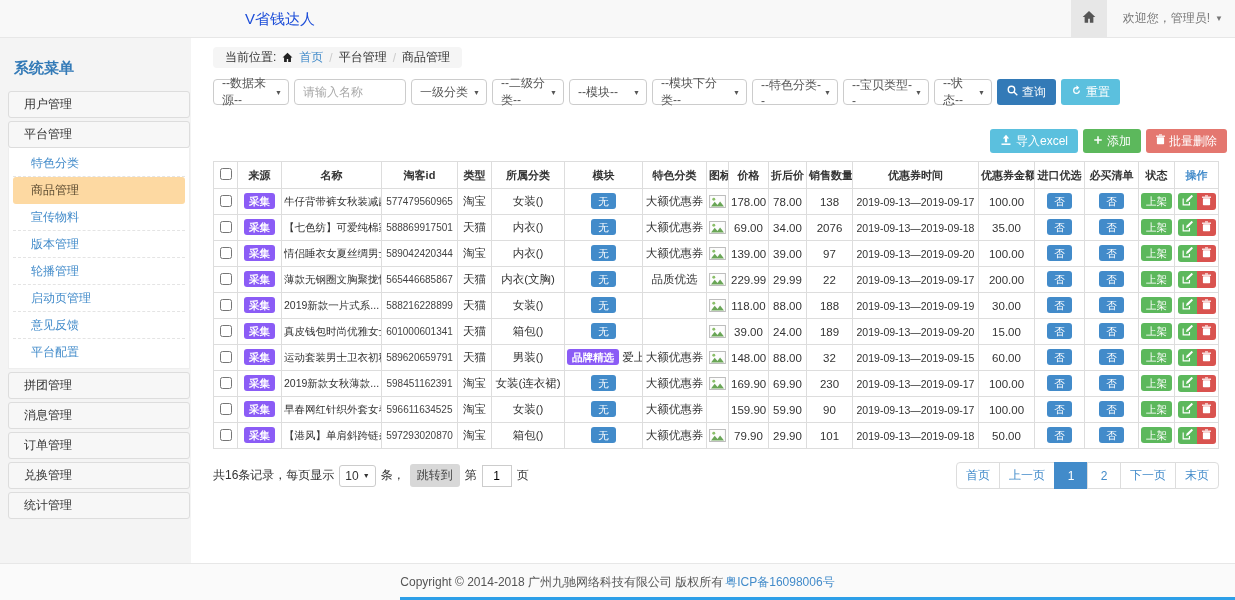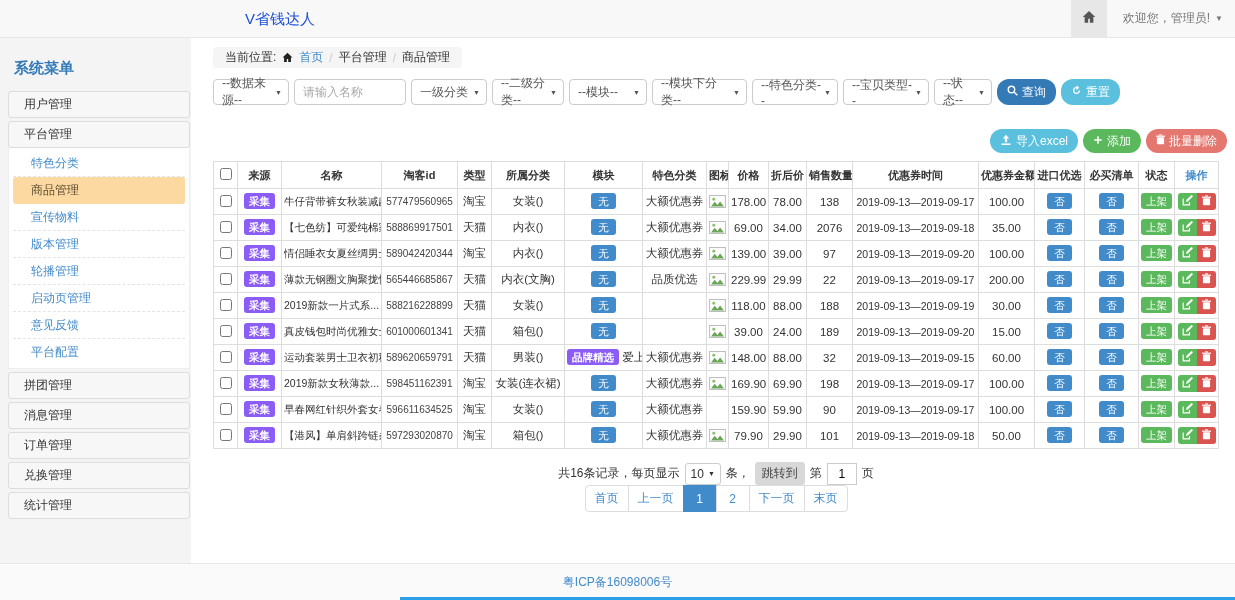--- a/index.html
+++ b/index.html
@@ -34,21 +34,21 @@
   .bc-sep { color:#ccc; }
   .bc-home { color:#222; display:flex; align-items:center; }
   
   .filters { margin-top:11px; display:flex; gap:5px; align-items:center; }
   .sel { height:26px; border:1px solid #ccc; border-radius:4px; background:#fff; font-size:12px; color:#555;
          display:flex; align-items:center; justify-content:space-between; padding:0 6px 0 8px; cursor:pointer; flex:none; }
   .sel .cv { font-size:7px; color:#555; margin-left:3px; }
   .txt-input { height:26px; width:112px; border:1px solid #ccc; border-radius:4px; font-size:12px; padding:0 8px;
                color:#555; font-family:inherit; }
   .txt-input::placeholder { color:#a9a9a9; }
-  .btn { border:none; border-radius:12px; color:#fff; font-size:12px; height:26px; padding:0 10px;
+  .btn { border:none; border-radius:3px; color:#fff; font-size:12px; height:26px; padding:0 10px;
          display:inline-flex; align-items:center; gap:4px; cursor:pointer; font-family:inherit; }
   .btn-primary { background:#337ab7; }
   .btn-info { background:#5bc0de; }
   .btn-success { background:#5cb85c; }
   .btn-danger-light { background:#e4776f; }
   
   .toolbar { margin-top:24px; display:flex; justify-content:flex-end; gap:5px; }
   .toolbar .btn { height:24px; font-size:12px; }
   
   table { width:1006px; border-collapse:collapse; table-layout:fixed; margin-top:8px; }
@@ -63,21 +63,21 @@
   .tag-blue { background:#428bca; color:#fff; border-radius:3px; padding:2px 7px; font-size:10.5px; cursor:pointer; }
   .tag-green { background:#5cb85c; color:#fff; border-radius:3px; padding:2px 5px; font-size:10.5px; cursor:pointer; }
   .op-group { display:inline-flex; }
   .op-btn { width:19px; height:17px; display:inline-flex; align-items:center; justify-content:center; cursor:pointer; }
   .op-edit { background:#5cb85c; border-radius:3px 0 0 3px; }
   .op-del  { background:#d9534f; border-radius:0 3px 3px 0; }
   input[type=checkbox] { width:12px; height:12px; cursor:pointer; }
   .pic-ico { display:inline-flex; vertical-align:middle; }
   
   .pag-row { margin-top:13px; width:1006px; display:flex; justify-content:space-between; align-items:center;
-             font-size:12px; color:#333;flex-direction:column; }
+             font-size:12px; color:#333; }
   .pag-left { display:flex; align-items:center; gap:5px; }
   .mini-select { height:22px; border:1px solid #ccc; border-radius:3px; background:#fff; display:inline-flex;
                  align-items:center; gap:4px; padding:0 5px; cursor:pointer; }
   .mini-select .cv { font-size:7px; }
   .jump-btn { background:#d8d8d8; border-radius:3px; padding:3px 7px; font-size:12px; color:#444; cursor:pointer; }
   .jump-input { width:30px; height:22px; border:1px solid #ccc; font-size:12px; text-align:center; font-family:inherit; }
   .pager { display:flex; }
   .page-btn { min-width:34px; height:27px; padding:0 9px; border:1px solid #ddd; background:#fff; color:#428bca;
               font-size:12px; display:flex; align-items:center; justify-content:center; cursor:pointer; margin-left:-1px; }
   .page-btn:first-child { border-radius:4px 0 0 4px; margin-left:0; }
@@ -557,21 +557,21 @@
           <td>大额优惠券</td>
           <td><span class="pic-ico">
               <svg width="17" height="13" viewBox="0 0 18 14">
                 <rect x="0.5" y="0.5" width="17" height="13" fill="#fdfdfd" stroke="#b9b9b9"></rect>
                 <circle cx="5" cy="4.6" r="1.6" fill="#8bbf6a"></circle>
                 <path d="M2 12.5l4-5.2 3 3.4 2.8-3.8 4.2 5.6z" fill="#6aa657"></path>
               </svg>
             </span></td>
           <td>169.90</td>
           <td>69.90</td>
-          <td>198</td>
+          <td>230</td>
           <td class="t-date">2019-09-13—2019-09-17</td>
           <td>100.00</td>
           <td><span class="tag-blue">否</span></td>
           <td><span class="tag-blue">否</span></td>
           <td><span class="tag-green">上架</span></td>
           <td><span class="op-group">
               <span class="op-btn op-edit">
                 <span><svg width="11" height="11" viewBox="0 0 14 14" fill="none">
                     <path d="M1.5 4.5v8h8V9" stroke="#fff" stroke-width="1.5"></path>
                     <path d="M5 9l1-3.2L12.3 -0.2 14 1.5 7.8 7.8 5 9z" fill="#fff"></path>
@@ -682,15 +682,16 @@
         <div class="page-btn active">1</div>
         <div class="page-btn">2</div>
         <div class="page-btn">下一页</div>
         <div class="page-btn">末页</div>
       </div>
   </div>
 
 </div>
 
 <div class="footer">
+  <span>Copyright © 2014-2018 广州九驰网络科技有限公司 版权所有</span>
   <a>粤ICP备16098006号</a>
 </div>
 <div class="bottom-accent"></div>
 
 </body></html>

